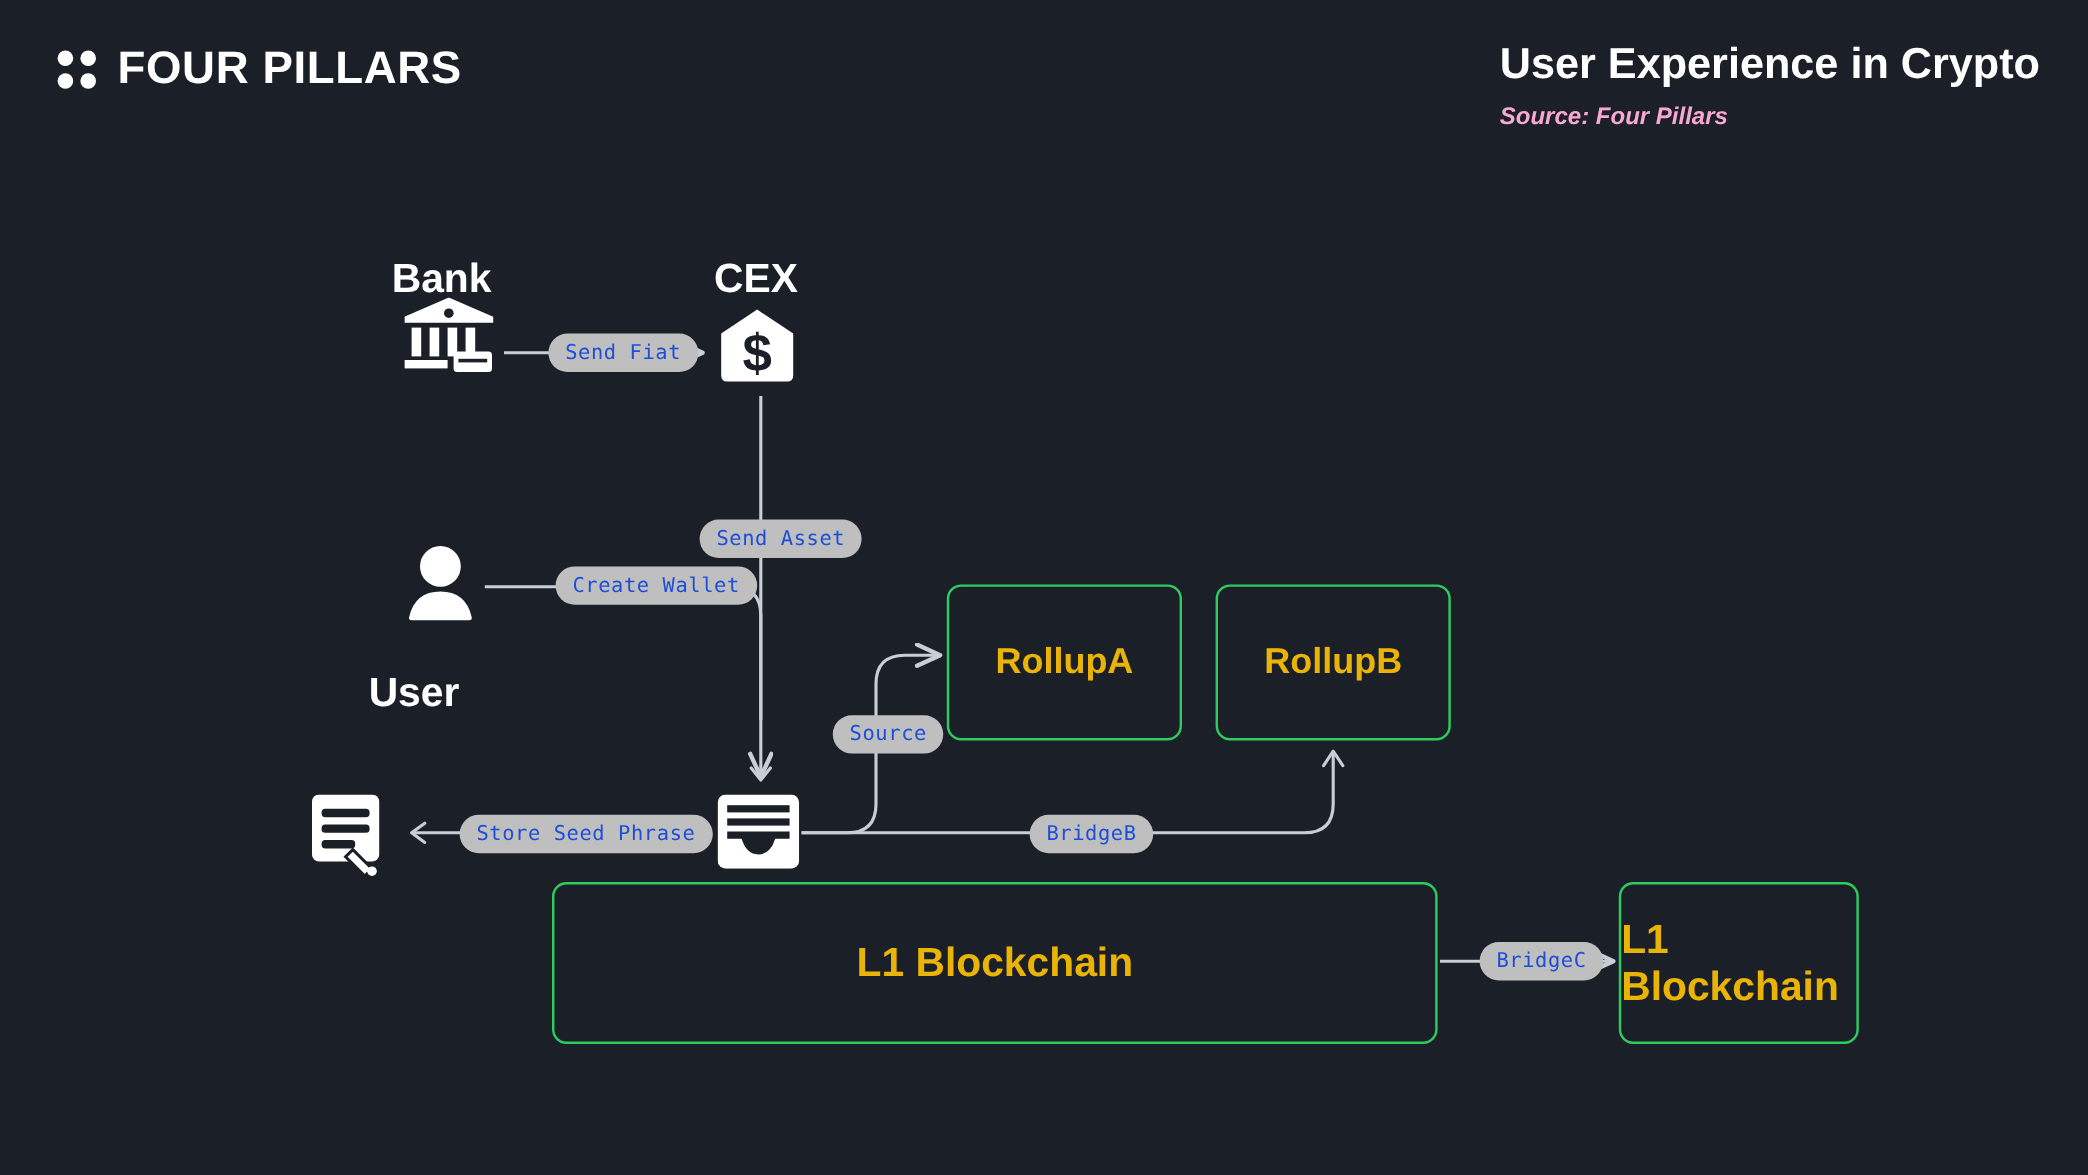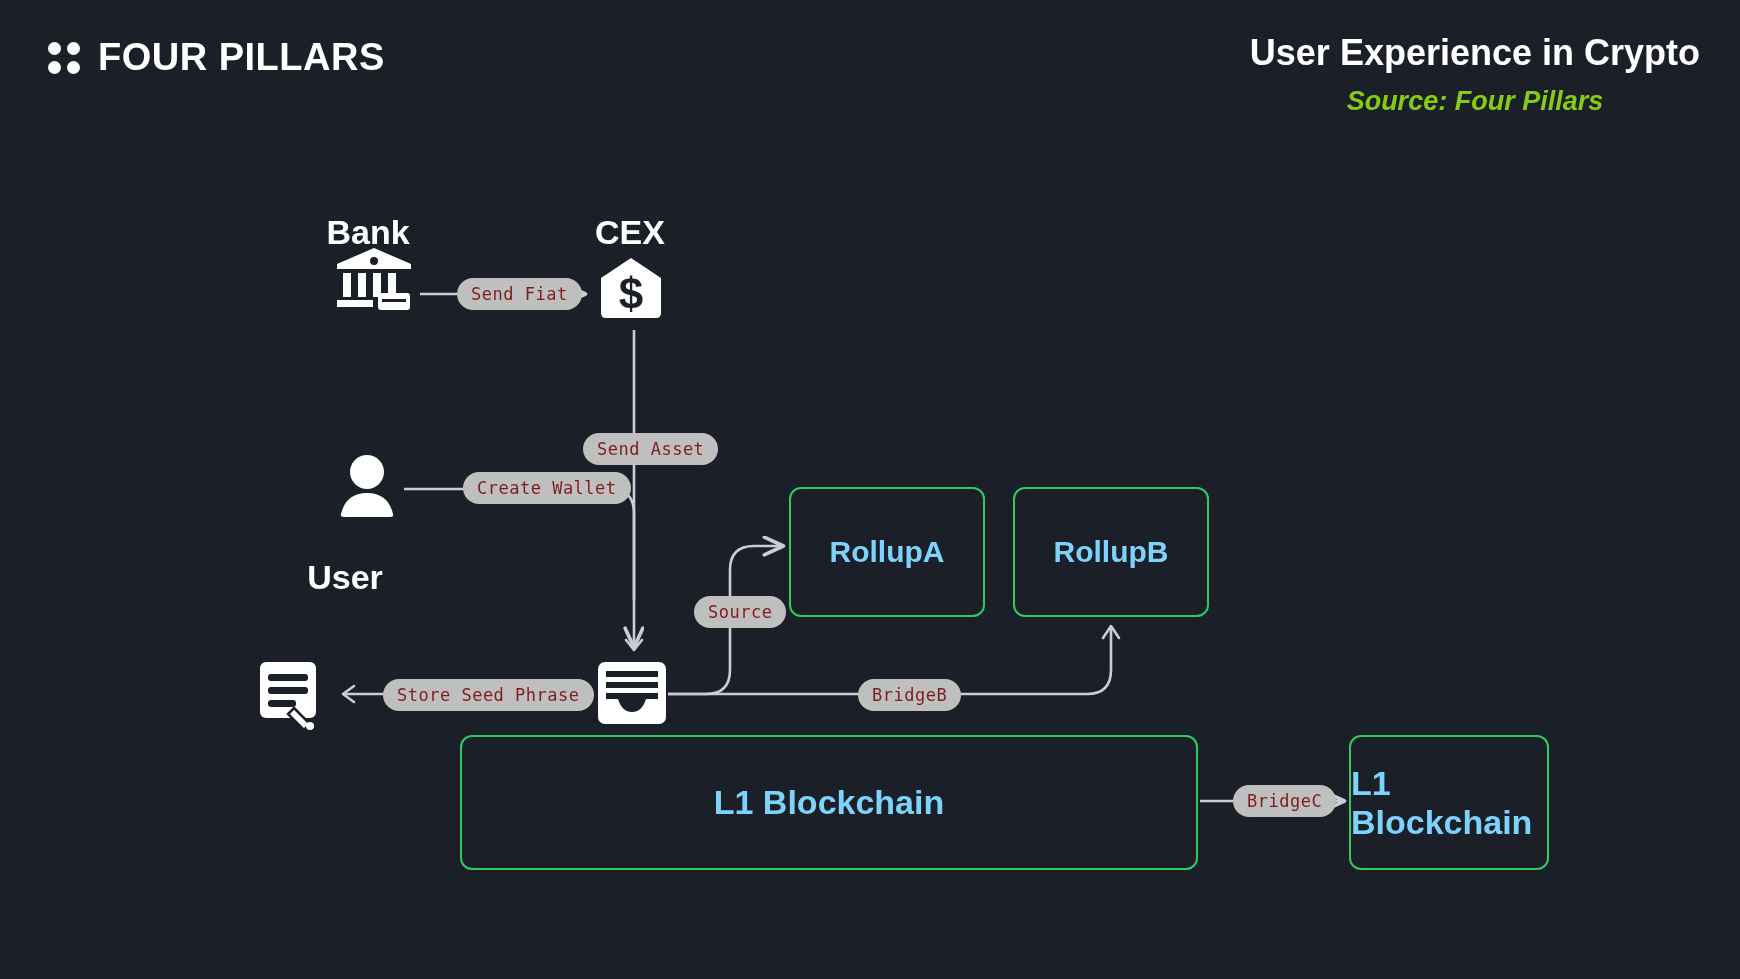--- a/index.html
+++ b/index.html
@@ -51,34 +51,34 @@
     font-weight: bold;
     letter-spacing: 0.5px;
     color: #ffffff;
     white-space: nowrap;
   }
 
   .header-right {
     position: absolute;
     right: 40px;
     top: 32px;
-    text-align: center;
+    text-align: left;
   }
   .deck-title {
     font-size: 36px;
     font-weight: bold;
     color: #ffffff;
     white-space: nowrap;
   }
   .deck-source {
     margin-top: 12px;
-    font-size: 27px;
+    font-size: 20px;
     font-style: italic;
     font-weight: bold;
-    color: #84cc16;
+    color: #f9a8d4;
     white-space: nowrap;
   }
 
   
   #diagram {
     position: absolute;
     left: 0;
     top: 0;
     width: 1740px;
     height: 979px;
@@ -87,21 +87,21 @@
   
   .node-box {
     position: absolute;
     box-sizing: border-box;
     border: 2.5px solid #2ecc5f;
     border-radius: 12px;
     background: #1b2028;
     display: flex;
     align-items: center;
     justify-content: center;
-    color: #7dd3fc;
+    color: #eab308;
     font-size: 30px;
     font-weight: bold;
   }
   #box-rollup-a { left: 789px; top: 487px; width: 196px; height: 130px; }
   #box-rollup-b { left: 1013px; top: 487px; width: 196px; height: 130px; }
   #box-l1-main  { left: 460px; top: 735px; width: 738px; height: 135px; font-size: 34px; }
   #box-l1-right { left: 1349px; top: 735px; width: 200px; height: 135px; font-size: 34px; }
 
   
   .node-caption {
@@ -124,21 +124,21 @@
   #icon-cex    { left: 599px; top: 256px; width: 64px; height: 64px; }
   #icon-user   { left: 338px; top: 455px; width: 58px; height: 62px; }
   #icon-wallet { left: 598px; top: 662px; width: 68px; height: 62px; }
   #icon-note   { left: 260px; top: 662px; width: 68px; height: 68px; }
 
   
   .edge-pill {
     position: absolute;
     box-sizing: border-box;
     background: #bfbfbf;
-    color: #7f1d1d;
+    color: #1d4ed8;
     border-radius: 999px;
     font-family: "DejaVu Sans Mono", "Liberation Mono", monospace;
     font-size: 17px;
     font-weight: normal;
     display: flex;
     align-items: center;
     justify-content: center;
     height: 32px;
     padding: 0 14px;
     white-space: nowrap;

